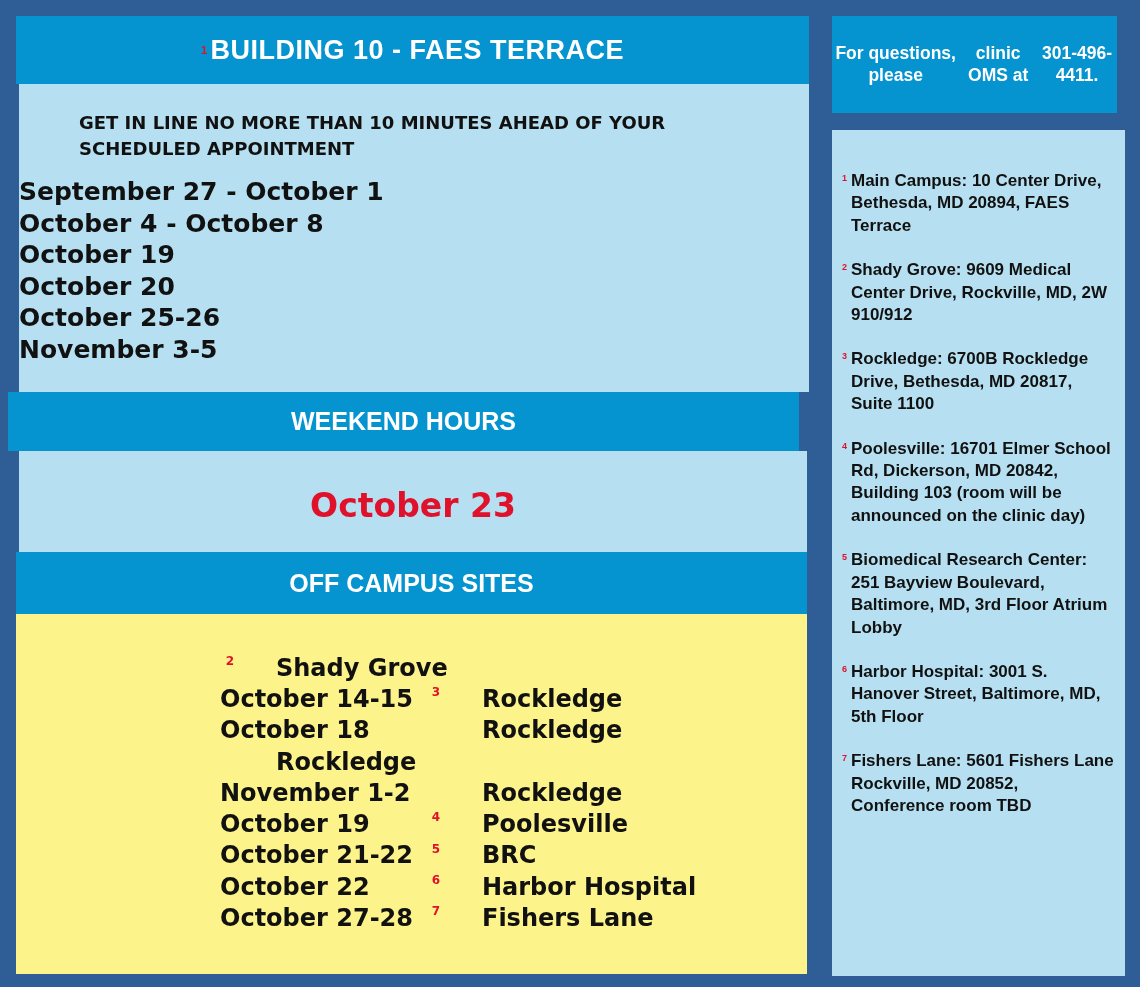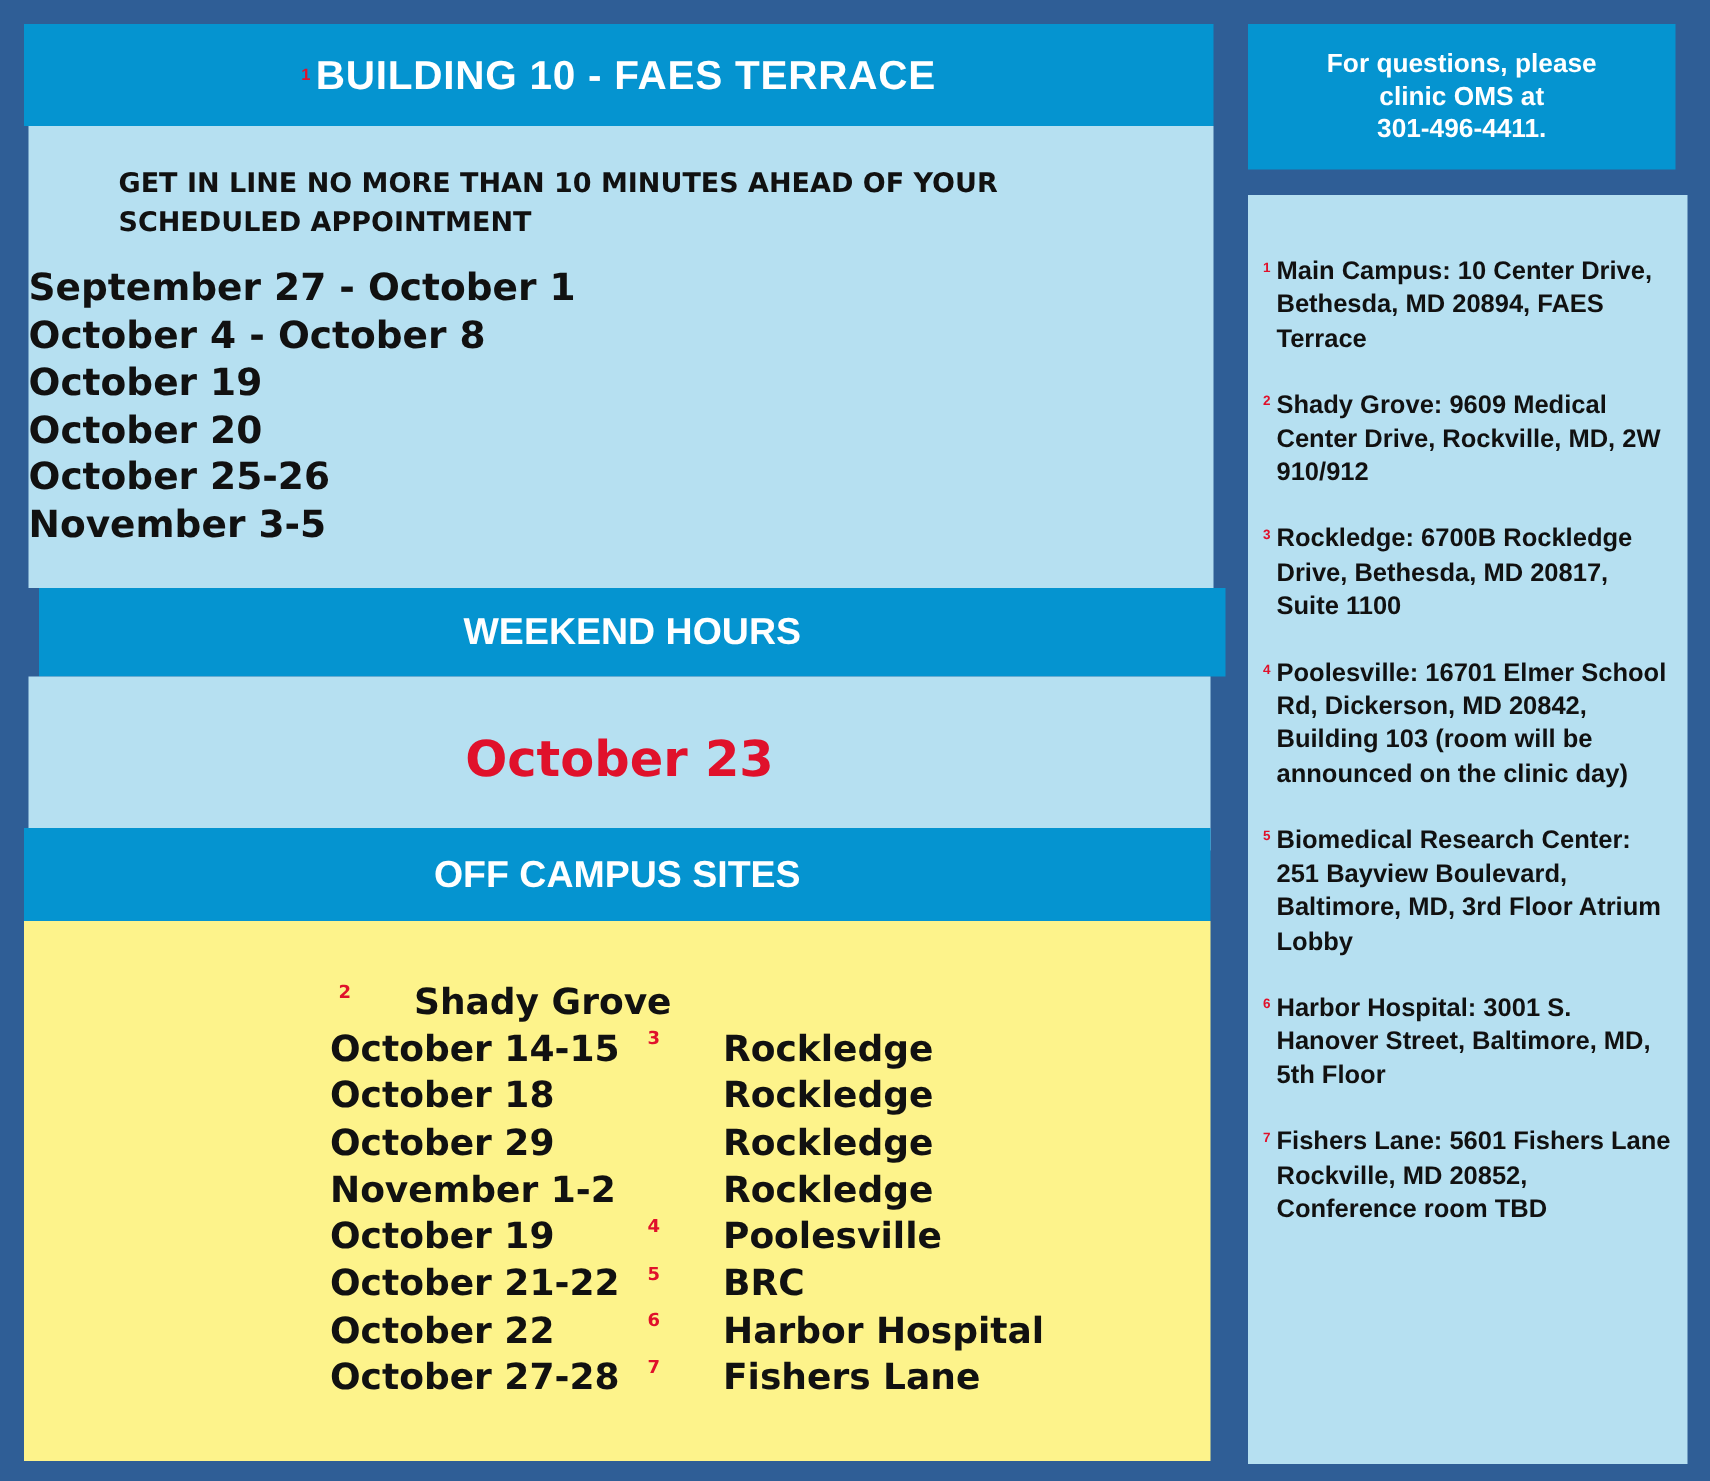--- a/index.html
+++ b/index.html
@@ -10,33 +10,33 @@
   .sup-red { color: #e0112b; font-size: 11px; vertical-align: super; font-weight: bold; margin-right: 3px; }
   .light { background: #b6e0f1; }
   .yellow { background: #fdf38b; }
 
   #title-bar { left: 16px; top: 16px; width: 793px; height: 68px; font-size: 27px; letter-spacing: 0.5px; }
   #main-dates { left: 19px; top: 84px; width: 790px; height: 308px; }
   .notice { font-weight: bold; font-size: 18px; line-height: 26px; color: #111; margin-top: 26px; padding: 0 60px; }
   .dates { margin-top: 14px; }
   .dates div { font-weight: bold; font-size: 25px; line-height: 31.5px; color: #111; }
 
-  #weekend-bar { left: 26px; top: 392px; width: 791px; height: 59px; font-size: 25px; }
+  #weekend-bar { left: 8px; top: 392px; width: 791px; height: 59px; font-size: 25px; }
   #weekend-box { left: 19px; top: 451px; width: 788px; height: 116px; display: flex; align-items: center; justify-content: center; }
   .weekend-date { color: #e0112b; font-weight: bold; font-size: 33px; margin-bottom: 8px; }
 
   #offcampus-bar { left: 16px; top: 552px; width: 791px; height: 62px; font-size: 25px; }
   #offcampus-box { left: 16px; top: 614px; width: 791px; height: 360px; }
   .sites { position: absolute; left: 204px; top: 38px; }
   .site-row { display: flex; height: 31.3px; align-items: center; }
   .site-date { width: 206px; font-weight: bold; font-size: 24px; color: #111; }
   .site-sup { width: 16px; text-align: right; color: #e0112b; font-weight: bold; font-size: 12px; align-self: flex-start; margin-top: 2px; padding-right: 2px; }
   .site-name { font-weight: bold; font-size: 24px; color: #111; margin-left: 40px; }
 
-  #contact-box { left: 832px; top: 16px; width: 285px; height: 97px; font-size: 17.5px; line-height: 21.5px; flex-direction: column; }
+  #contact-box { left: 832px; top: 16px; width: 285px; height: 97px; font-size: 17.5px; line-height: 21.5px; flex-direction: row; }
   #locations-box { left: 832px; top: 130px; width: 293px; height: 846px; padding: 40px 10px 0 10px; font-family: "Liberation Sans", sans-serif; }
   .loc { font-weight: bold; font-size: 17px; line-height: 22.4px; color: #111; margin-bottom: 22px; position: relative; padding-left: 9px; }
   .loc .num { position: absolute; left: 0; top: -3px; color: #e0112b; font-size: 9px; }
 </style>
 </head>
 <body>
 
 <div id="title-bar" class="panel hdr">
   <span class="sup-red">1</span>
   <span>BUILDING 10 - FAES TERRACE</span>
@@ -74,21 +74,20 @@
         <span class="site-date">October 14-15</span>
         <span class="site-sup">3</span>
         <span class="site-name">Rockledge</span>
       </div>
     <div class="site-row">
         <span class="site-date">October 18</span>
         <span class="site-sup"></span>
         <span class="site-name">Rockledge</span>
       </div>
     <div class="site-row">
-        <span class="site-date">October 29</span>
         <span class="site-sup"></span>
         <span class="site-name">Rockledge</span>
       </div>
     <div class="site-row">
         <span class="site-date">November 1-2</span>
         <span class="site-sup"></span>
         <span class="site-name">Rockledge</span>
       </div>
     <div class="site-row">
         <span class="site-date">October 19</span>

